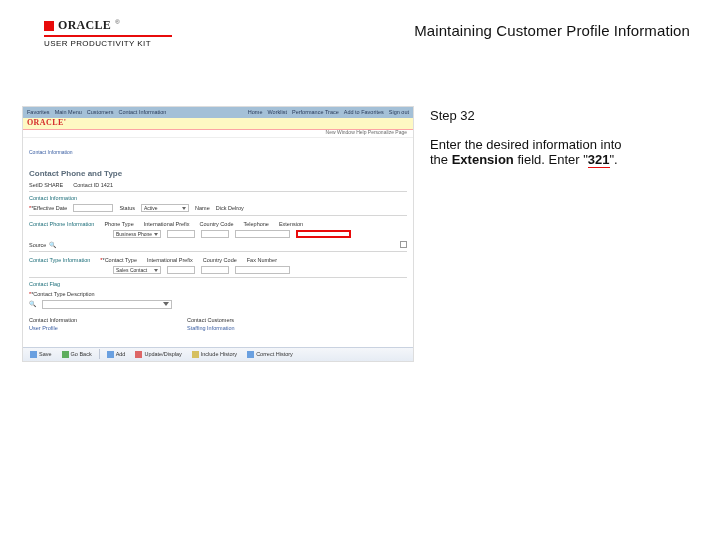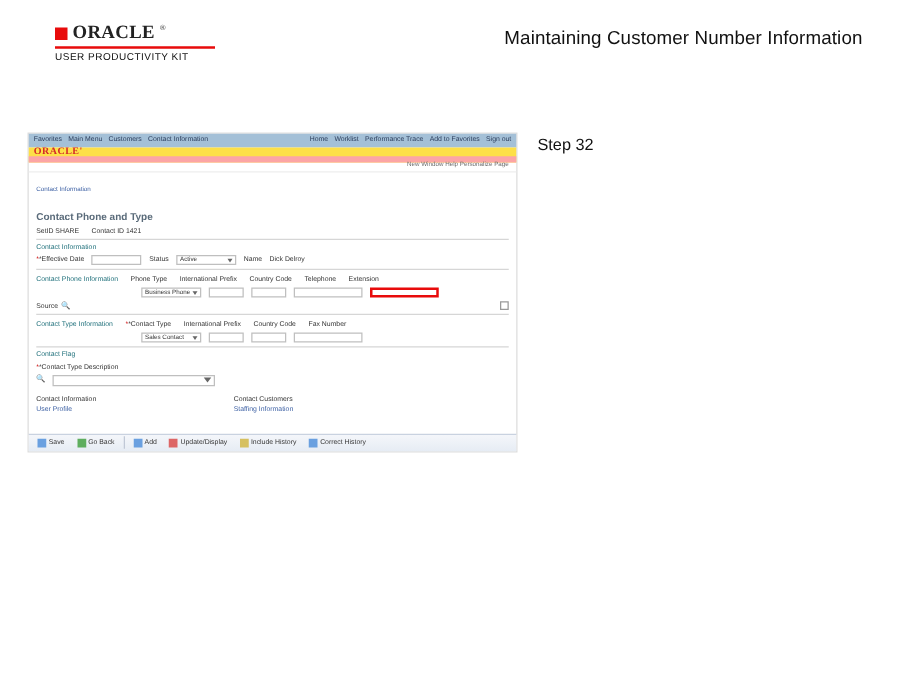--- a/index.html
+++ b/index.html
@@ -20,21 +20,21 @@
   .hdr {
     position: absolute;
     top: 18px; left: 44px; right: 24px;
     display: flex;
     align-items: flex-start;
     justify-content: space-between;
   }
   .brand { display:flex; flex-direction:column; }
   .brand-o { display:flex; align-items:center; gap:4px;}
   .brand-o .sq { width:10px;height:10px;background:#e80b0b;display:inline-block;}
-  .brand-o .txt { font-family:"Times New Roman",serif; font-weight:bold; font-size:15px; color:#222; letter-spacing:0.3px;}
+  .brand-o .txt { font-family:"Times New Roman",serif; font-weight:bold; font-size:12px; color:#222; letter-spacing:0.3px;}
   .brand-o .reg { font-size:6px; color:#444; position:relative; top:-4px;}
   .brand-line { height:2px;background:#e80b0b;width:128px;margin-top:2px;}
   .brand-sub { font-size:8px; color:#111; letter-spacing:0.4px; margin-top:2px;}
   .title { font-size:15px; color:#111; padding-top:4px; padding-right:6px; letter-spacing:0.1px;}
 
   
   .bodyrow {
     position:absolute;
     top:106px; left:22px; right:22px;
     display:flex; gap:16px;
@@ -62,24 +62,24 @@
   .sbar1 {
     height:11px; background:#a4c0d7;
     display:flex; justify-content:space-between; align-items:center;
     padding:0 4px;
     color:#2a3b5a;
   }
   .sbar1-l { display:flex; gap:5px;}
   .sbar1-r { display:flex; gap:5px;}
   .sbar1 span { font-size:5.5px; }
   .sbar-ora {
-    height:12px; background:#fde047;
+    height:12px; background:#fef9c3;
     display:flex; align-items:center; justify-content:space-between;
     padding:0 4px;
-    border-bottom:5px solid #fca5a5;
+    border-bottom:1px solid #fca5a5;
   }
   .ora-logo { font-family:"Times New Roman",serif; color:#d42a2a; font-weight:bold; font-size:8px; letter-spacing:0.4px;}
   .subnav { height:8px; text-align:right; padding-right:6px; font-size:5px; color:#6b6b6b; border-bottom:1px solid #eee;}
   .subnav2 { height:8px; text-align:right; padding-right:6px; font-size:5px; color:#3b5fa3;}
   .sect-pad { padding:4px 6px 6px 6px; }
   .crumb { font-size:5px; color:#3b5fa3; }
   .h1 { font-size:8px; color:#5a6b7a; font-weight:bold; margin-top:14px;}
   .tabbar { display:flex; gap:10px; margin-top:4px; font-size:5.5px; color:#3b5fa3;}
   .tabbar .cur { color:#333; }
   .hr { height:1px; background:#d6d6d6; margin:3px 0;}
@@ -133,21 +133,21 @@
   <div class="hdr">
     <div class="brand">
       <div class="brand-o">
         <span class="sq"></span>
         <span class="txt">ORACLE</span>
         <span class="reg">®</span>
       </div>
       <div class="brand-line"></div>
       <div class="brand-sub">USER PRODUCTIVITY KIT</div>
     </div>
-    <div class="title">Maintaining Customer Number Information</div>
+    <div class="title">Maintaining Customer Profile Information</div>
   </div>
 
   <div class="bodyrow">
 
     <div class="shot">
       <div class="sbar1">
         <div class="sbar1-l">
           <span>Favorites</span>
           <span>Main Menu</span>
           <span>Customers</span>
@@ -283,16 +283,20 @@
           </span>
         <span class="tbtn">
             <span class="ic mail"></span>
             <span>Correct History</span>
           </span>
       </div>
     </div>
 
     <div class="instr">
       <div class="step">Step 32</div>
+      <div>
+        <span>Enter the desired information into</span><br>
+        <span>the </span><span class="ext-b">Extension</span><span> field. Enter "</span><span class="val-b underline-red">321</span><span>".</span>
+      </div>
     </div>
 
   </div>
 </div>
 
 </body></html>

